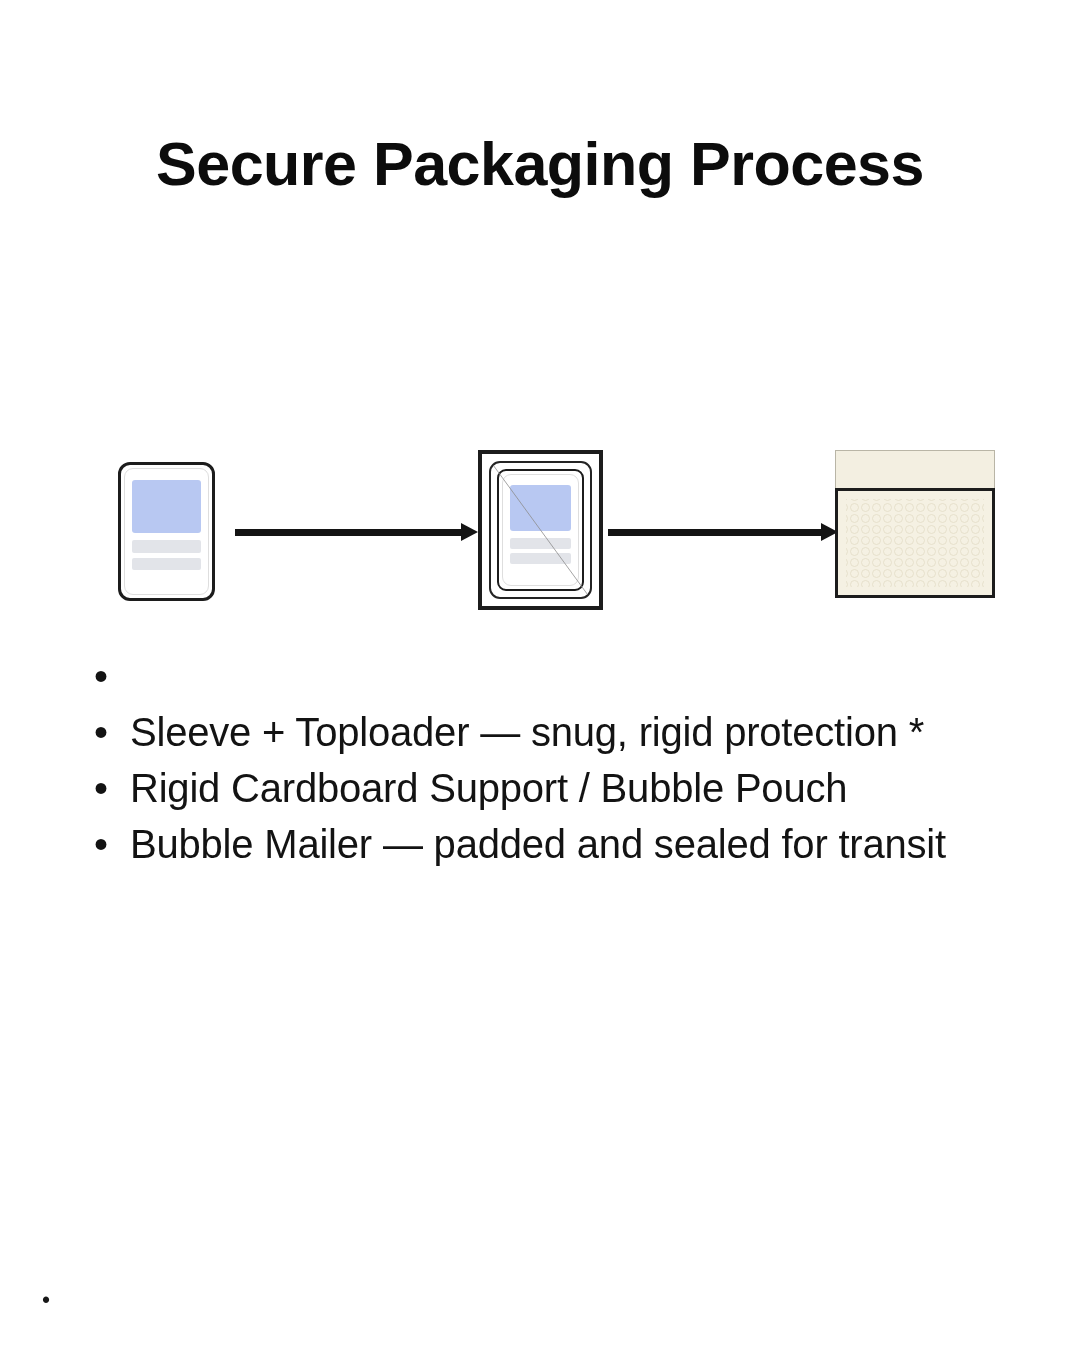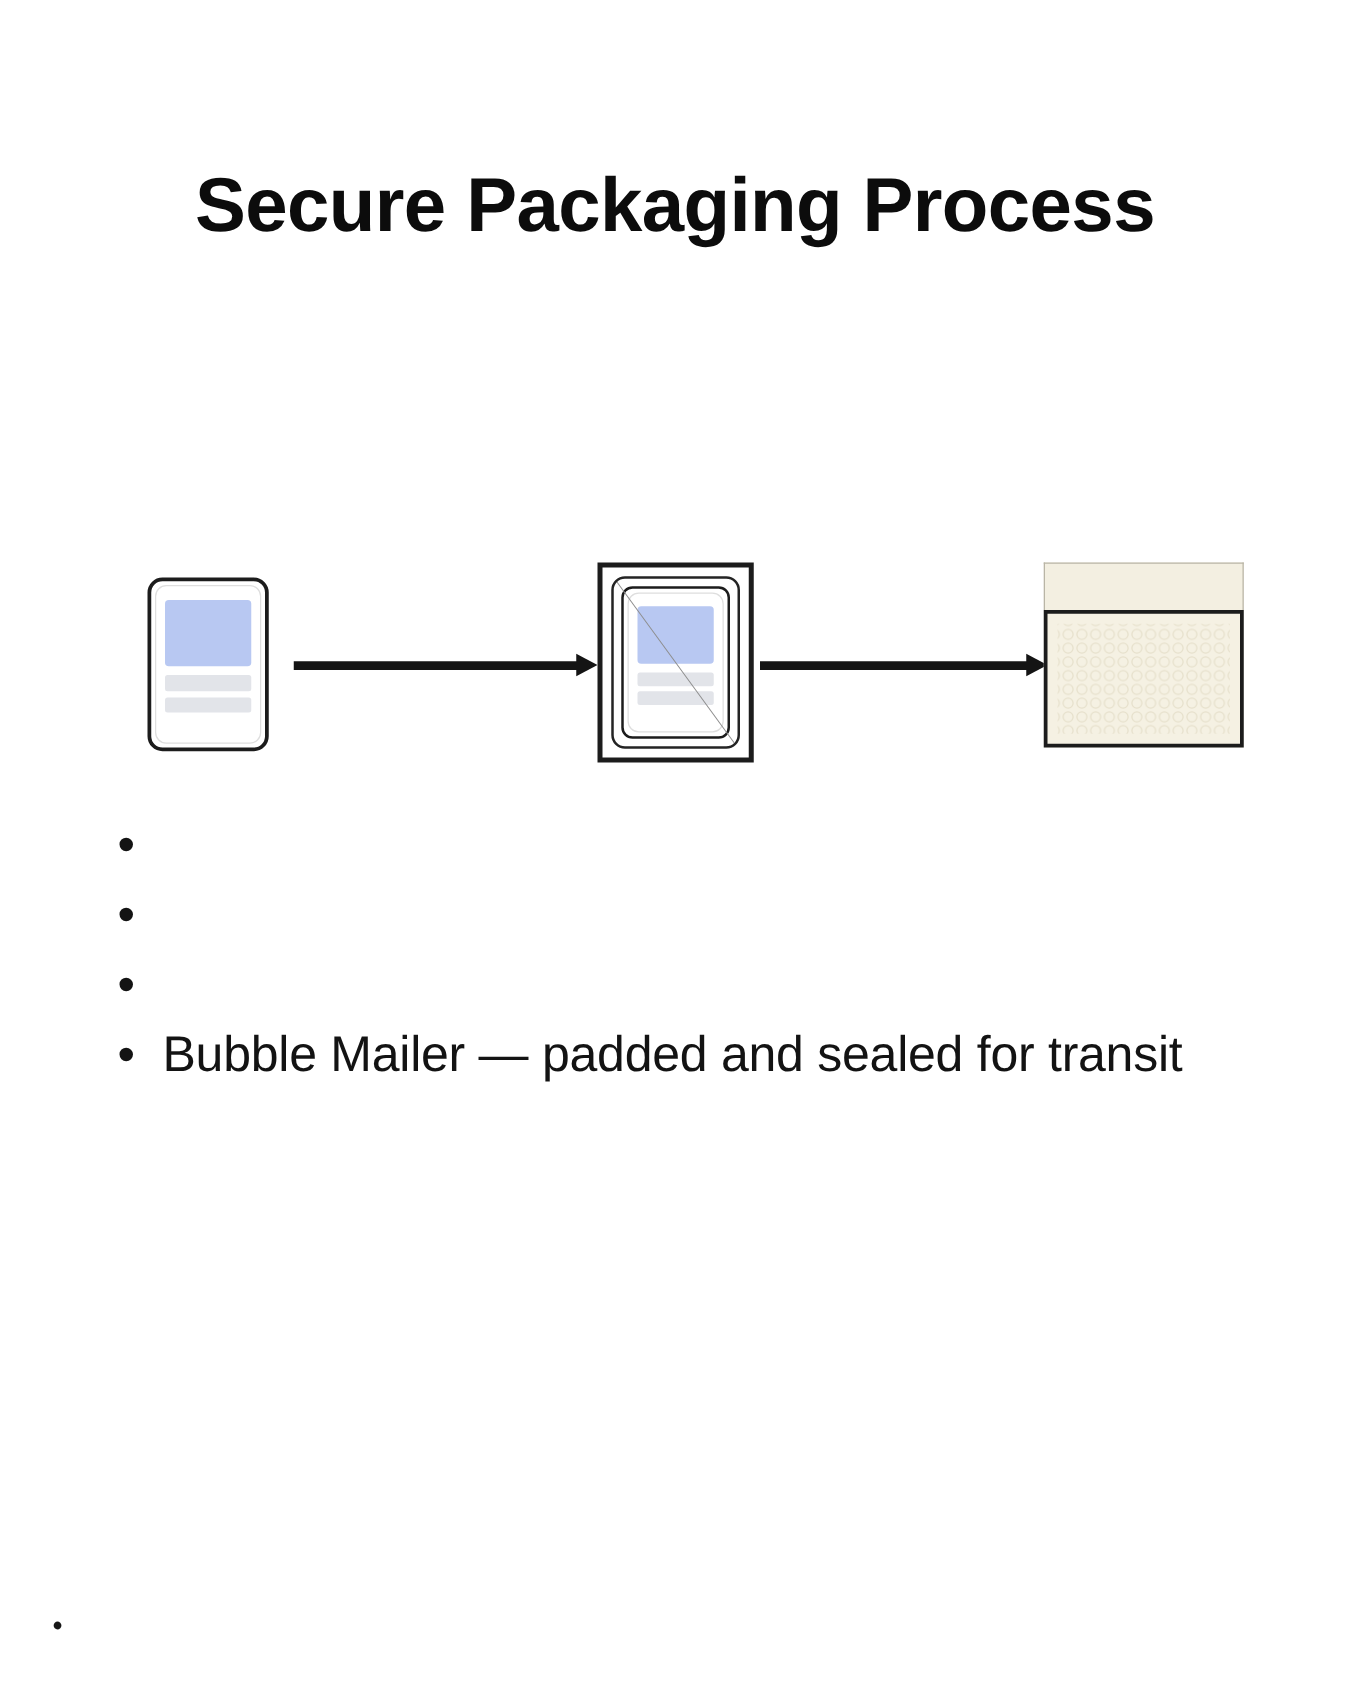--- a/index.html
+++ b/index.html
@@ -285,23 +285,25 @@
     </div>
 
   </div>
 
   <div class="bullets">
     <div class="bullet-row">
       <span class="bullet-dot">•</span>
     </div>
     <div class="bullet-row">
       <span class="bullet-dot">•</span>
+      <span class="bullet-text">Sleeve + Toploader — snug, rigid protection *</span>
     </div>
     <div class="bullet-row">
       <span class="bullet-dot">•</span>
+      <span class="bullet-text">Rigid Cardboard Support / Bubble Pouch</span>
     </div>
     <div class="bullet-row">
       <span class="bullet-dot">•</span>
       <span class="bullet-text">Bubble Mailer — padded and sealed for transit</span>
     </div>
   </div>
 
   <div class="footnote">
     <span class="footnote-dot">•</span>
   </div>

